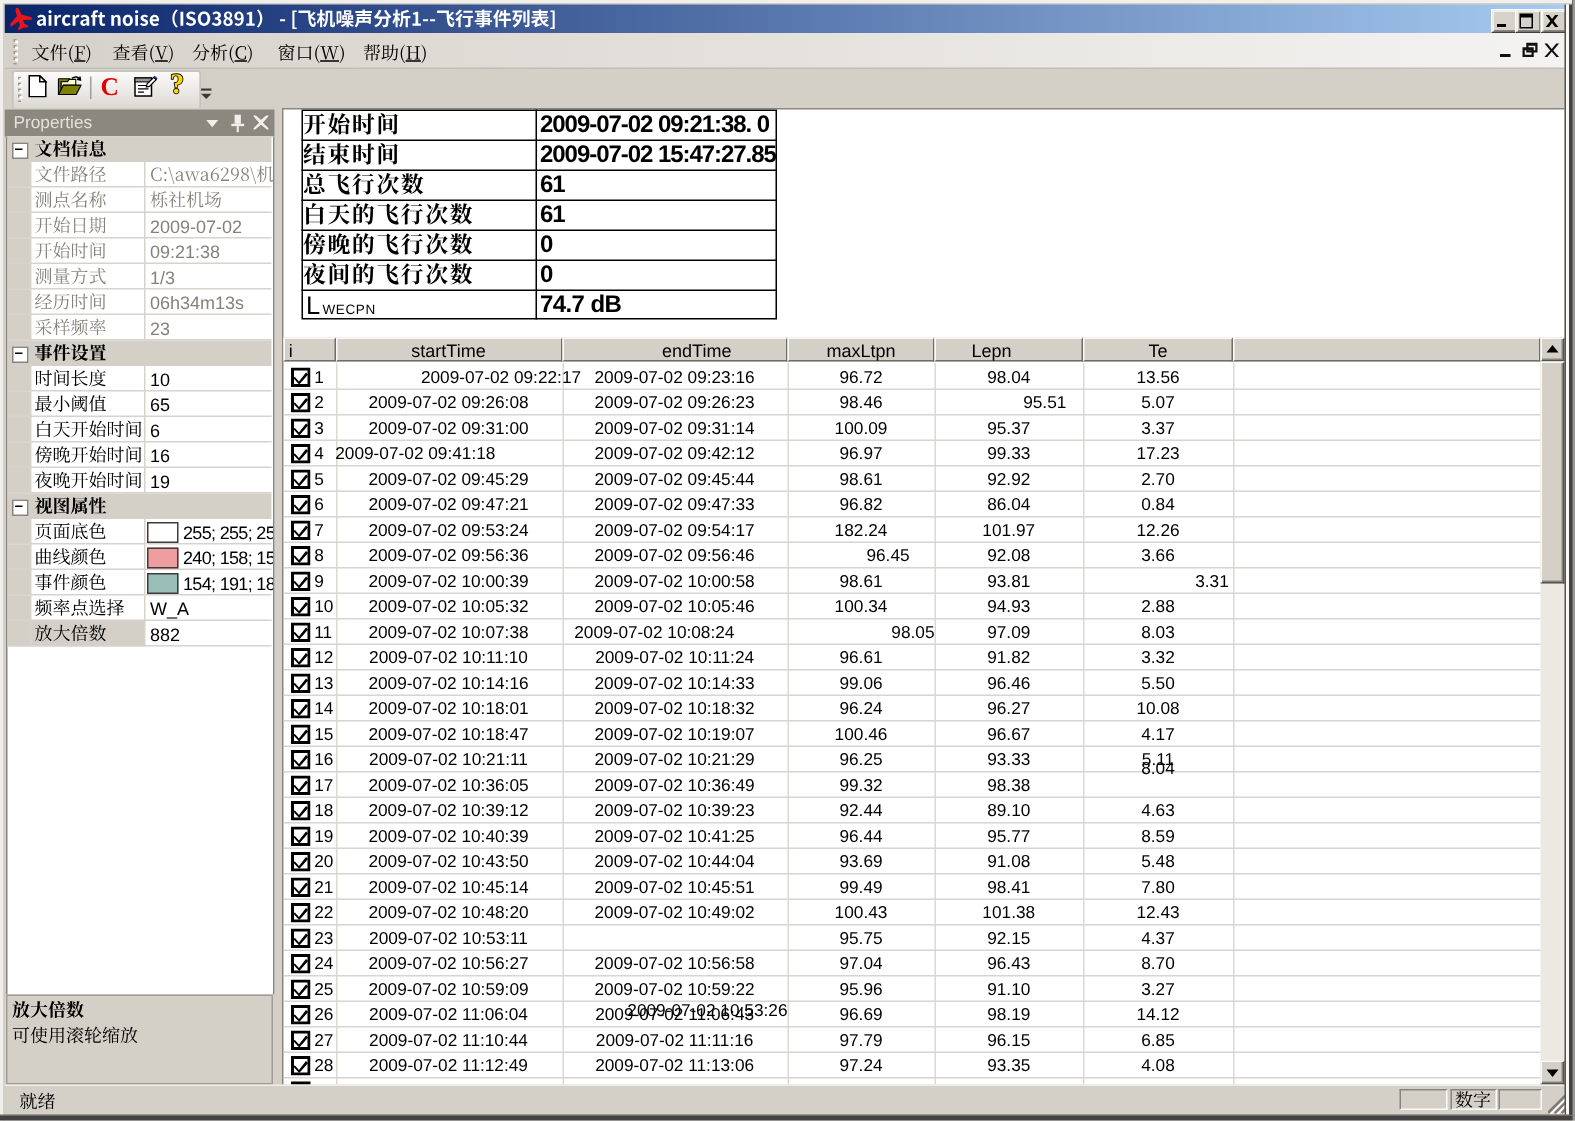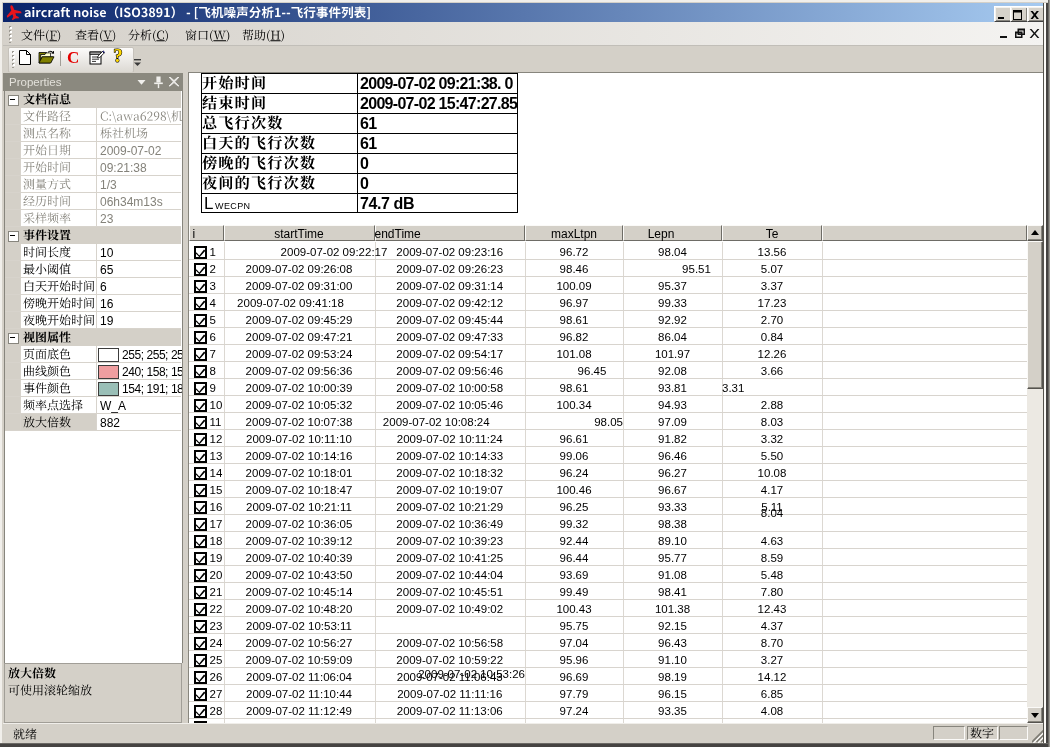--- a/index.html
+++ b/index.html
@@ -374,21 +374,21 @@
       </svg>
 <div style="position:absolute;left:360px;top:175px;font:bold 16px/17px 'Liberation Sans', sans-serif;color:#000;white-space:pre;letter-spacing:-0.7px">0</div>
 <div style="position:absolute;left:204px;top:194px;font:normal 17px/19px 'Liberation Sans', sans-serif;color:#000;white-space:pre;">L</div>
 <div style="position:absolute;left:215px;top:201px;font:normal 9px/11px 'Liberation Sans', sans-serif;color:#000;white-space:pre;letter-spacing:0.4px">WECPN</div>
 <div style="position:absolute;left:360px;top:195px;font:bold 16px/17px 'Liberation Sans', sans-serif;color:#000;white-space:pre;letter-spacing:-0.4px">74.7 dB</div>
 <div style="position:absolute;left:189px;top:225px;width:34.5px;height:16px;background:#d4d0c8;border:1px solid;border-color:#fbfaf8 #6e6c66 #6e6c66 #fbfaf8;box-sizing:border-box"></div>
 <div style="position:absolute;left:192.5px;top:226.5px;font:normal 12px/14px 'Liberation Sans', sans-serif;color:#000;white-space:pre;">i</div>
 <div style="position:absolute;left:223.5px;top:225px;width:151.0px;height:16px;background:#d4d0c8;border:1px solid;border-color:#fbfaf8 #6e6c66 #6e6c66 #fbfaf8;box-sizing:border-box"></div>
 <div style="position:absolute;left:223.5px;top:226.5px;width:151.0px;text-align:center;font:normal 12px/14px 'Liberation Sans', sans-serif;color:#000;white-space:pre;">startTime</div>
 <div style="position:absolute;left:374.5px;top:225px;width:150.5px;height:16px;background:#d4d0c8;border:1px solid;border-color:#fbfaf8 #6e6c66 #6e6c66 #fbfaf8;box-sizing:border-box"></div>
-<div style="position:absolute;left:374.5px;top:226.5px;width:180px;font:normal 12px/14px 'Liberation Sans', sans-serif;color:#000;white-space:pre;">endTime</div>
+<div style="position:absolute;left:374.5px;top:226.5px;width:180px;text-align:center;font:normal 12px/14px 'Liberation Sans', sans-serif;color:#000;white-space:pre;">endTime</div>
 <div style="position:absolute;left:525px;top:225px;width:98px;height:16px;background:#d4d0c8;border:1px solid;border-color:#fbfaf8 #6e6c66 #6e6c66 #fbfaf8;box-sizing:border-box"></div>
 <div style="position:absolute;left:525px;top:226.5px;width:98px;text-align:center;font:normal 12px/14px 'Liberation Sans', sans-serif;color:#000;white-space:pre;">maxLtpn</div>
 <div style="position:absolute;left:623px;top:225px;width:99px;height:16px;background:#d4d0c8;border:1px solid;border-color:#fbfaf8 #6e6c66 #6e6c66 #fbfaf8;box-sizing:border-box"></div>
 <div style="position:absolute;left:623px;top:226.5px;width:76px;text-align:center;font:normal 12px/14px 'Liberation Sans', sans-serif;color:#000;white-space:pre;">Lepn</div>
 <div style="position:absolute;left:722px;top:225px;width:100px;height:16px;background:#d4d0c8;border:1px solid;border-color:#fbfaf8 #6e6c66 #6e6c66 #fbfaf8;box-sizing:border-box"></div>
 <div style="position:absolute;left:722px;top:226.5px;width:100px;text-align:center;font:normal 12px/14px 'Liberation Sans', sans-serif;color:#000;white-space:pre;">Te</div>
 <div style="position:absolute;left:822px;top:225px;width:205px;height:16px;background:#d4d0c8;border:1px solid;border-color:#fbfaf8 #6e6c66 #6e6c66 #fbfaf8;box-sizing:border-box"></div>
 <div style="position:absolute;left:223.5px;top:242px;width:1px;height:481px;background:#dcd8d2"></div>
 <div style="position:absolute;left:374.5px;top:242px;width:1px;height:481px;background:#dcd8d2"></div>
 <div style="position:absolute;left:525px;top:242px;width:1px;height:481px;background:#dcd8d2"></div>
@@ -427,21 +427,21 @@
 <div style="position:absolute;left:374.5px;top:280px;width:150.5px;text-align:center;font:normal 11.5px/13.5px 'Liberation Sans', sans-serif;color:#000;white-space:pre;">2009-07-02 09:31:14</div>
 <div style="position:absolute;left:525px;top:280px;width:98px;text-align:center;font:normal 11.5px/13.5px 'Liberation Sans', sans-serif;color:#000;white-space:pre;">100.09</div>
 <div style="position:absolute;left:623px;top:280px;width:99px;text-align:center;font:normal 11.5px/13.5px 'Liberation Sans', sans-serif;color:#000;white-space:pre;">95.37</div>
 <div style="position:absolute;left:722px;top:280px;width:100px;text-align:center;font:normal 11.5px/13.5px 'Liberation Sans', sans-serif;color:#000;white-space:pre;">3.37</div>
 <div style="position:absolute;left:189px;top:310px;width:838px;height:1px;background:#d8d4ce"></div>
 <div style="position:absolute;left:194px;top:295.5px;width:13px;height:13px"><svg width="13" height="13" viewBox="0 0 13 13">
           <rect x="1" y="1" width="11" height="11" fill="#fff" stroke="#000" stroke-width="2"></rect>
           <path d="M2.6 6.4l2.7 3L10 3.4l1.4 1.3-5.9 6.6-4.2-4.4z" fill="#000"></path>
         </svg></div>
 <div style="position:absolute;left:209.5px;top:297px;font:normal 11.5px/13.5px 'Liberation Sans', sans-serif;color:#000;white-space:pre;">4</div>
-<div style="position:absolute;left:223.5px;top:297px;width:134px;text-align:center;font:normal 11.5px/13.5px 'Liberation Sans', sans-serif;color:#000;white-space:pre;">2009-07-02 09:41:18</div>
+<div style="position:absolute;left:223.5px;top:297px;width:134px;text-align:left;font:normal 11.5px/13.5px 'Liberation Sans', sans-serif;color:#000;white-space:pre;">2009-07-02 09:41:18</div>
 <div style="position:absolute;left:374.5px;top:297px;width:150.5px;text-align:center;font:normal 11.5px/13.5px 'Liberation Sans', sans-serif;color:#000;white-space:pre;">2009-07-02 09:42:12</div>
 <div style="position:absolute;left:525px;top:297px;width:98px;text-align:center;font:normal 11.5px/13.5px 'Liberation Sans', sans-serif;color:#000;white-space:pre;">96.97</div>
 <div style="position:absolute;left:623px;top:297px;width:99px;text-align:center;font:normal 11.5px/13.5px 'Liberation Sans', sans-serif;color:#000;white-space:pre;">99.33</div>
 <div style="position:absolute;left:722px;top:297px;width:100px;text-align:center;font:normal 11.5px/13.5px 'Liberation Sans', sans-serif;color:#000;white-space:pre;">17.23</div>
 <div style="position:absolute;left:189px;top:327px;width:838px;height:1px;background:#d8d4ce"></div>
 <div style="position:absolute;left:194px;top:312.5px;width:13px;height:13px"><svg width="13" height="13" viewBox="0 0 13 13">
           <rect x="1" y="1" width="11" height="11" fill="#fff" stroke="#000" stroke-width="2"></rect>
           <path d="M2.6 6.4l2.7 3L10 3.4l1.4 1.3-5.9 6.6-4.2-4.4z" fill="#000"></path>
         </svg></div>
 <div style="position:absolute;left:209.5px;top:314px;font:normal 11.5px/13.5px 'Liberation Sans', sans-serif;color:#000;white-space:pre;">5</div>
@@ -462,21 +462,21 @@
 <div style="position:absolute;left:623px;top:331px;width:99px;text-align:center;font:normal 11.5px/13.5px 'Liberation Sans', sans-serif;color:#000;white-space:pre;">86.04</div>
 <div style="position:absolute;left:722px;top:331px;width:100px;text-align:center;font:normal 11.5px/13.5px 'Liberation Sans', sans-serif;color:#000;white-space:pre;">0.84</div>
 <div style="position:absolute;left:189px;top:361px;width:838px;height:1px;background:#d8d4ce"></div>
 <div style="position:absolute;left:194px;top:346.5px;width:13px;height:13px"><svg width="13" height="13" viewBox="0 0 13 13">
           <rect x="1" y="1" width="11" height="11" fill="#fff" stroke="#000" stroke-width="2"></rect>
           <path d="M2.6 6.4l2.7 3L10 3.4l1.4 1.3-5.9 6.6-4.2-4.4z" fill="#000"></path>
         </svg></div>
 <div style="position:absolute;left:209.5px;top:348px;font:normal 11.5px/13.5px 'Liberation Sans', sans-serif;color:#000;white-space:pre;">7</div>
 <div style="position:absolute;left:223.5px;top:348px;width:151.0px;text-align:center;font:normal 11.5px/13.5px 'Liberation Sans', sans-serif;color:#000;white-space:pre;">2009-07-02 09:53:24</div>
 <div style="position:absolute;left:374.5px;top:348px;width:150.5px;text-align:center;font:normal 11.5px/13.5px 'Liberation Sans', sans-serif;color:#000;white-space:pre;">2009-07-02 09:54:17</div>
-<div style="position:absolute;left:525px;top:348px;width:98px;text-align:center;font:normal 11.5px/13.5px 'Liberation Sans', sans-serif;color:#000;white-space:pre;">101.08</div>
+<div style="position:absolute;left:525px;top:348px;width:98px;text-align:center;font:normal 11.5px/13.5px 'Liberation Sans', sans-serif;color:#000;white-space:pre;">182.24</div>
 <div style="position:absolute;left:623px;top:348px;width:99px;text-align:center;font:normal 11.5px/13.5px 'Liberation Sans', sans-serif;color:#000;white-space:pre;">101.97</div>
 <div style="position:absolute;left:722px;top:348px;width:100px;text-align:center;font:normal 11.5px/13.5px 'Liberation Sans', sans-serif;color:#000;white-space:pre;">12.26</div>
 <div style="position:absolute;left:189px;top:378px;width:838px;height:1px;background:#d8d4ce"></div>
 <div style="position:absolute;left:194px;top:363.5px;width:13px;height:13px"><svg width="13" height="13" viewBox="0 0 13 13">
           <rect x="1" y="1" width="11" height="11" fill="#fff" stroke="#000" stroke-width="2"></rect>
           <path d="M2.6 6.4l2.7 3L10 3.4l1.4 1.3-5.9 6.6-4.2-4.4z" fill="#000"></path>
         </svg></div>
 <div style="position:absolute;left:209.5px;top:365px;font:normal 11.5px/13.5px 'Liberation Sans', sans-serif;color:#000;white-space:pre;">8</div>
 <div style="position:absolute;left:223.5px;top:365px;width:151.0px;text-align:center;font:normal 11.5px/13.5px 'Liberation Sans', sans-serif;color:#000;white-space:pre;">2009-07-02 09:56:36</div>
 <div style="position:absolute;left:374.5px;top:365px;width:150.5px;text-align:center;font:normal 11.5px/13.5px 'Liberation Sans', sans-serif;color:#000;white-space:pre;">2009-07-02 09:56:46</div>
@@ -486,21 +486,21 @@
 <div style="position:absolute;left:189px;top:395px;width:838px;height:1px;background:#d8d4ce"></div>
 <div style="position:absolute;left:194px;top:380.5px;width:13px;height:13px"><svg width="13" height="13" viewBox="0 0 13 13">
           <rect x="1" y="1" width="11" height="11" fill="#fff" stroke="#000" stroke-width="2"></rect>
           <path d="M2.6 6.4l2.7 3L10 3.4l1.4 1.3-5.9 6.6-4.2-4.4z" fill="#000"></path>
         </svg></div>
 <div style="position:absolute;left:209.5px;top:382px;font:normal 11.5px/13.5px 'Liberation Sans', sans-serif;color:#000;white-space:pre;">9</div>
 <div style="position:absolute;left:223.5px;top:382px;width:151.0px;text-align:center;font:normal 11.5px/13.5px 'Liberation Sans', sans-serif;color:#000;white-space:pre;">2009-07-02 10:00:39</div>
 <div style="position:absolute;left:374.5px;top:382px;width:150.5px;text-align:center;font:normal 11.5px/13.5px 'Liberation Sans', sans-serif;color:#000;white-space:pre;">2009-07-02 10:00:58</div>
 <div style="position:absolute;left:525px;top:382px;width:98px;text-align:center;font:normal 11.5px/13.5px 'Liberation Sans', sans-serif;color:#000;white-space:pre;">98.61</div>
 <div style="position:absolute;left:623px;top:382px;width:99px;text-align:center;font:normal 11.5px/13.5px 'Liberation Sans', sans-serif;color:#000;white-space:pre;">93.81</div>
-<div style="position:absolute;left:722px;top:382px;width:100px;font:normal 11.5px/13.5px 'Liberation Sans', sans-serif;color:#000;white-space:pre;">3.31</div>
+<div style="position:absolute;left:722px;top:382px;width:100px;text-align:center;font:normal 11.5px/13.5px 'Liberation Sans', sans-serif;color:#000;white-space:pre;padding-left:36px;">3.31</div>
 <div style="position:absolute;left:189px;top:412px;width:838px;height:1px;background:#d8d4ce"></div>
 <div style="position:absolute;left:194px;top:397.5px;width:13px;height:13px"><svg width="13" height="13" viewBox="0 0 13 13">
           <rect x="1" y="1" width="11" height="11" fill="#fff" stroke="#000" stroke-width="2"></rect>
           <path d="M2.6 6.4l2.7 3L10 3.4l1.4 1.3-5.9 6.6-4.2-4.4z" fill="#000"></path>
         </svg></div>
 <div style="position:absolute;left:209.5px;top:399px;font:normal 11.5px/13.5px 'Liberation Sans', sans-serif;color:#000;white-space:pre;">10</div>
 <div style="position:absolute;left:223.5px;top:399px;width:151.0px;text-align:center;font:normal 11.5px/13.5px 'Liberation Sans', sans-serif;color:#000;white-space:pre;">2009-07-02 10:05:32</div>
 <div style="position:absolute;left:374.5px;top:399px;width:150.5px;text-align:center;font:normal 11.5px/13.5px 'Liberation Sans', sans-serif;color:#000;white-space:pre;">2009-07-02 10:05:46</div>
 <div style="position:absolute;left:525px;top:399px;width:98px;text-align:center;font:normal 11.5px/13.5px 'Liberation Sans', sans-serif;color:#000;white-space:pre;">100.34</div>
 <div style="position:absolute;left:623px;top:399px;width:99px;text-align:center;font:normal 11.5px/13.5px 'Liberation Sans', sans-serif;color:#000;white-space:pre;">94.93</div>

